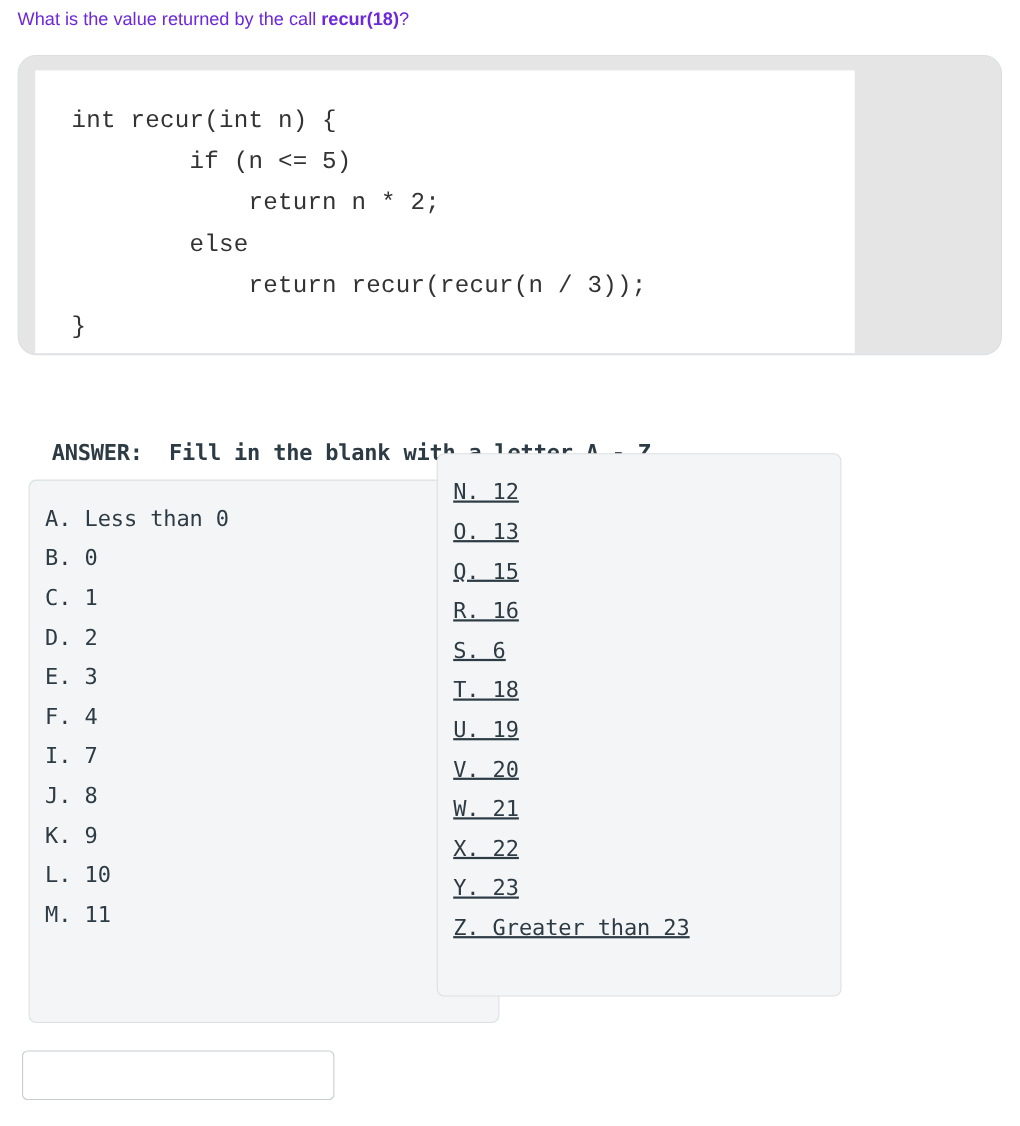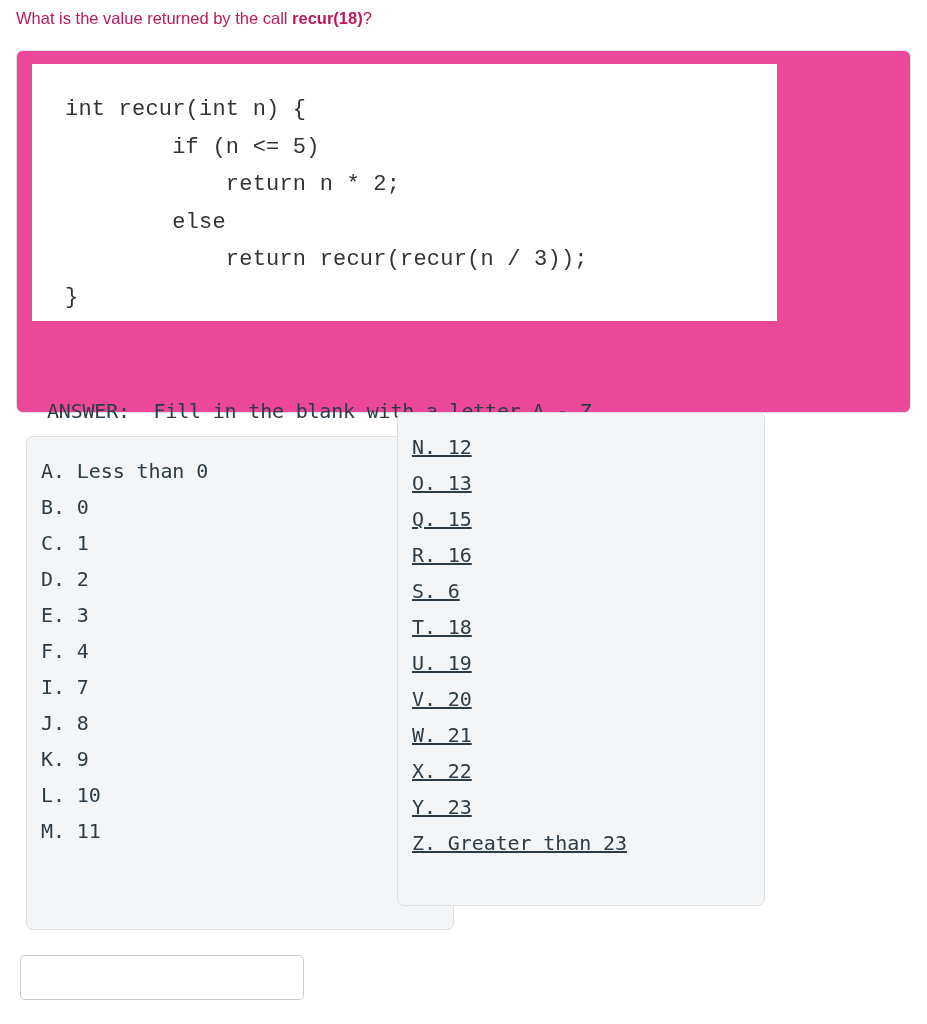--- a/index.html
+++ b/index.html
@@ -18,38 +18,38 @@
 
   
   .question {
     position: absolute;
     left: 16px;
     top: 6px;
     width: 890px;
     font-family: "Liberation Sans", sans-serif;
     font-size: 16.5px;
     line-height: 24px;
-    color: #be185d;
+    color: #6d28d9;
     white-space: nowrap;
   }
   .question .q-bold {
     font-weight: bold;
   }
 
   
   .qcard {
     position: absolute;
     left: 16px;
     top: 50px;
     width: 895px;
-    height: 363px;
+    height: 273px;
     box-sizing: border-box;
-    background: #ec4899;
+    background: #e5e5e5;
     border: 1px solid #dcdfe2;
-    border-radius: 7px;
+    border-radius: 17px;
   }
 
   .code-area {
     position: absolute;
     left: 15px;
     top: 13px;
     width: 745px;
     height: 257px;
     background: #ffffff;
     box-sizing: border-box;
@@ -68,21 +68,21 @@
     white-space: pre;
     letter-spacing: 0.2px;
   }
 
   .answer-line {
     position: absolute;
     left: 30px;
     top: 348px;
     font-family: "DejaVu Sans Mono", "Liberation Mono", monospace;
     font-size: 20px;
-    font-weight: normal;
+    font-weight: bold;
     color: #2d3b45;
     white-space: pre;
     letter-spacing: -0.2px;
   }
 
   
   .opt-col {
     position: absolute;
     box-sizing: border-box;
     background: #f4f5f6;

